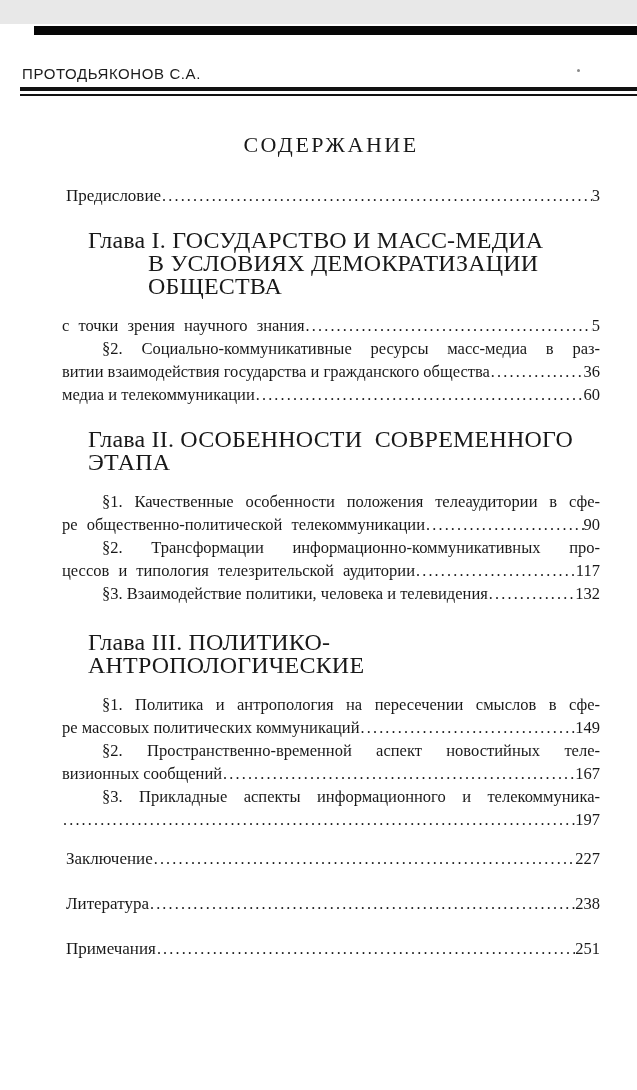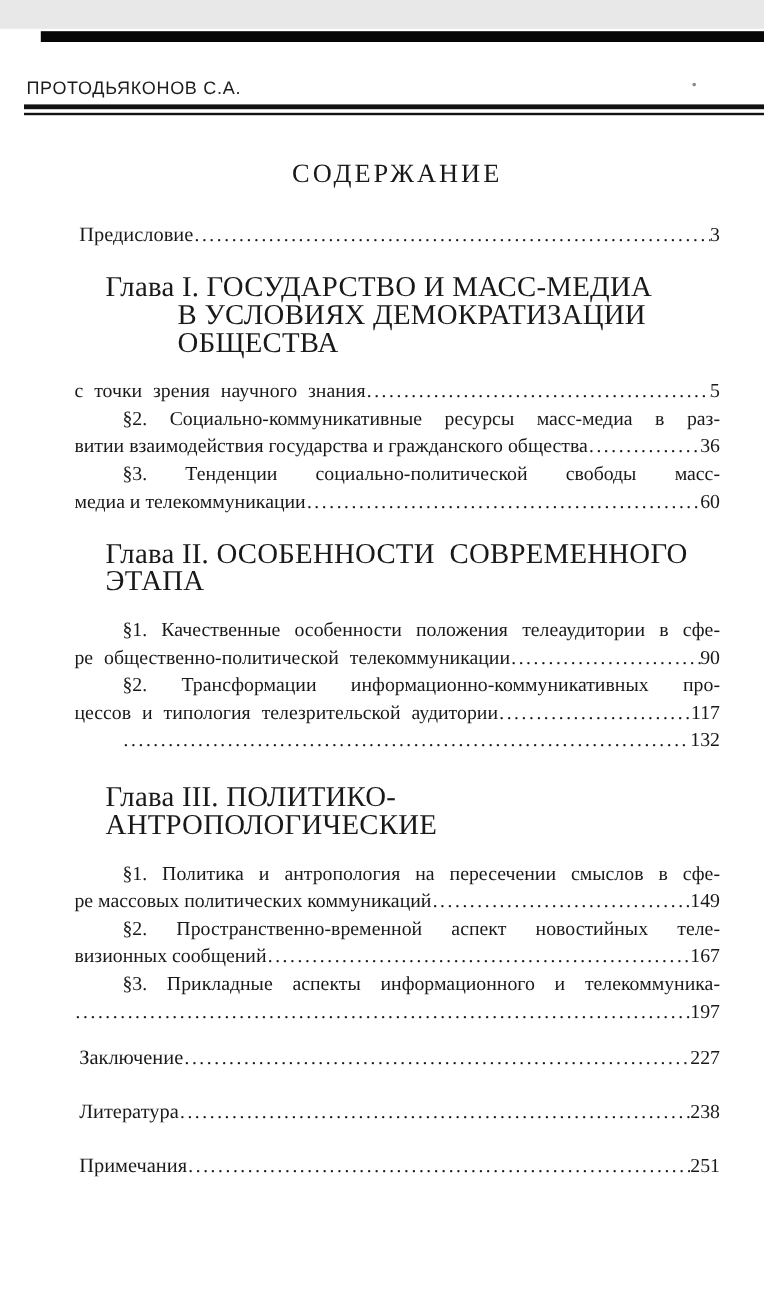--- a/index.html
+++ b/index.html
@@ -93,21 +93,20 @@
               <span class="entry-text">с точки зрения научного знания</span>
               <span class="dots">....................................................................................................................................................................................................................................................................</span>
               <span class="page-num">5</span>
             </div>
             <div class="sec-line jline first">§2. Социально-коммуникативные ресурсы масс-медиа в раз-</div>
             <div class="leader-row in-sec">
               <span class="entry-text">витии взаимодействия государства и гражданского общества</span>
               <span class="dots">....................................................................................................................................................................................................................................................................</span>
               <span class="page-num">36</span>
             </div>
-            <div class="sec-line jline first">§3. Тенденции социально-политической свободы масс-</div>
             <div class="leader-row in-sec">
               <span class="entry-text">медиа и телекоммуникации</span>
               <span class="dots">....................................................................................................................................................................................................................................................................</span>
               <span class="page-num">60</span>
             </div>
           </div>
         </div>
         <div class="chapter">
           <div class="chapter-heading">
             <span class="chapter-line l0">Глава II. ОСОБЕННОСТИ &nbsp;СОВРЕМЕННОГО ЭТАПА</span>
@@ -119,20 +118,21 @@
               <span class="dots">....................................................................................................................................................................................................................................................................</span>
               <span class="page-num">90</span>
             </div>
             <div class="sec-line jline first">§2. Трансформации информационно-коммуникативных про-</div>
             <div class="leader-row in-sec spread">
               <span class="entry-text">цессов и типология телезрительской аудитории</span>
               <span class="dots">....................................................................................................................................................................................................................................................................</span>
               <span class="page-num">117</span>
             </div>
             <div class="leader-row in-sec indented">
+              <span class="entry-text">§3. Взаимодействие политики, человека и телевидения</span>
               <span class="dots">....................................................................................................................................................................................................................................................................</span>
               <span class="page-num">132</span>
             </div>
           </div>
         </div>
         <div class="chapter ch3">
           <div class="chapter-heading">
             <span class="chapter-line l0">Глава III. ПОЛИТИКО-АНТРОПОЛОГИЧЕСКИЕ</span>
           </div>
           <div class="sections">

